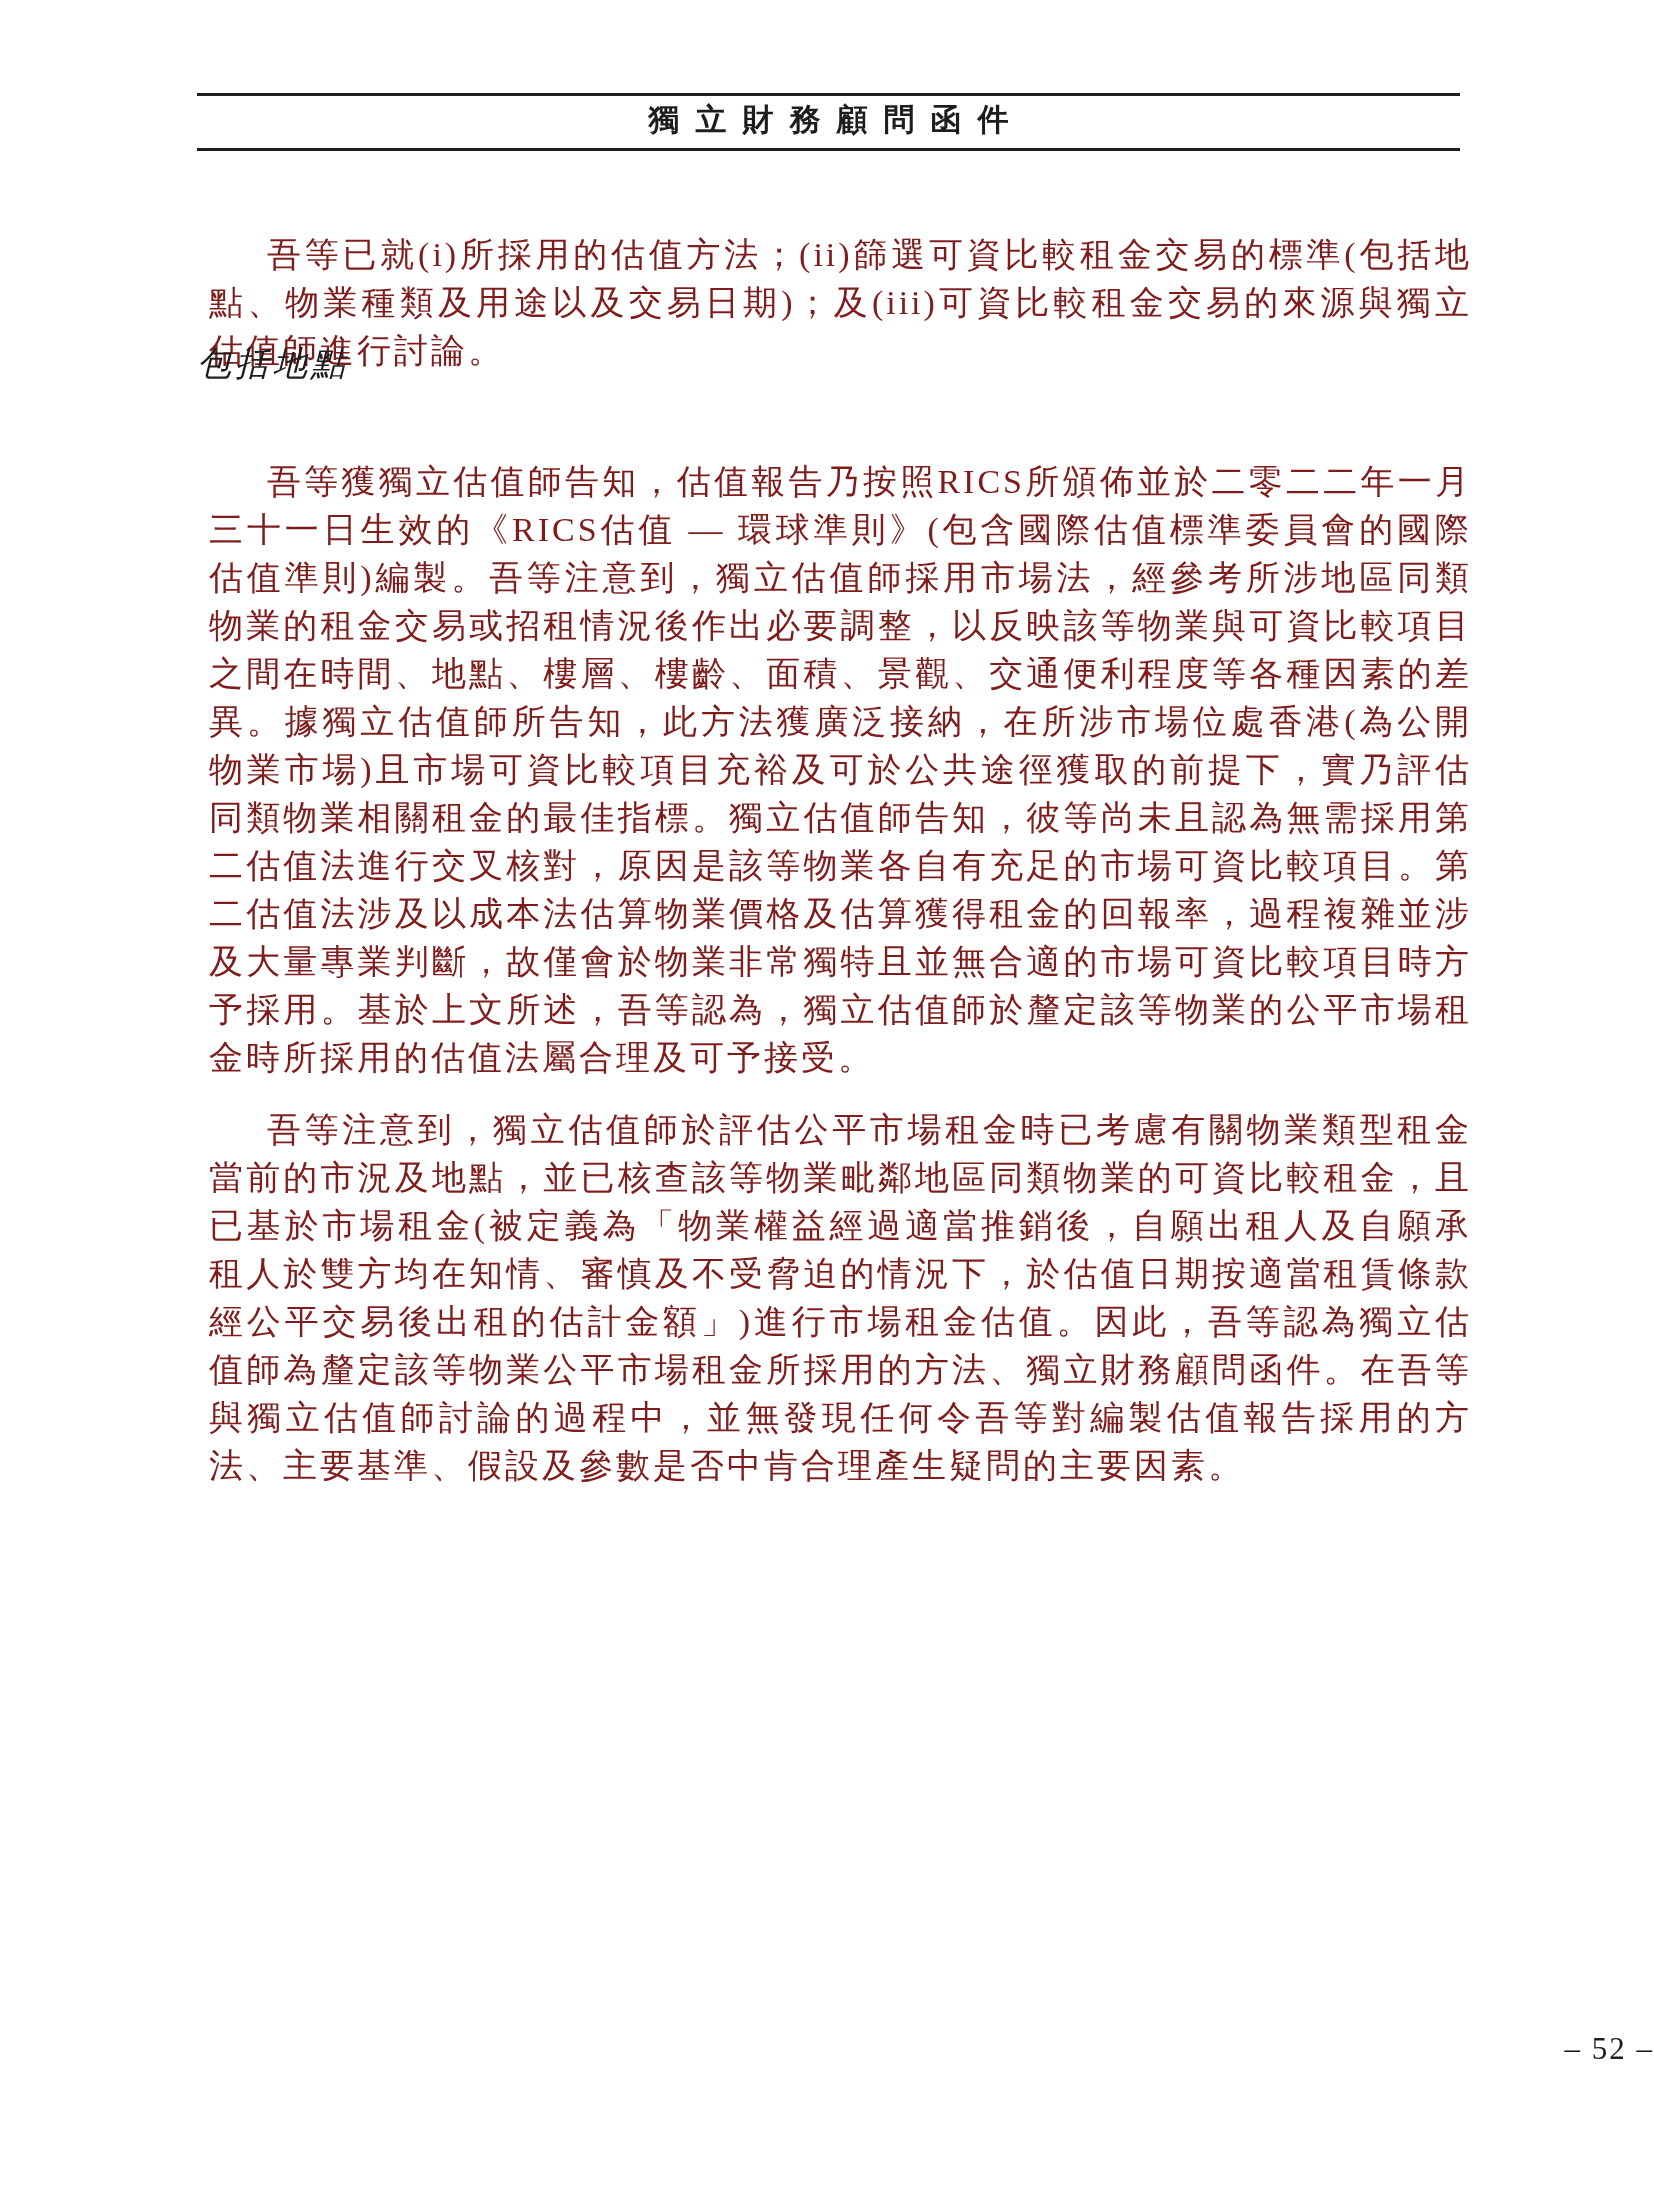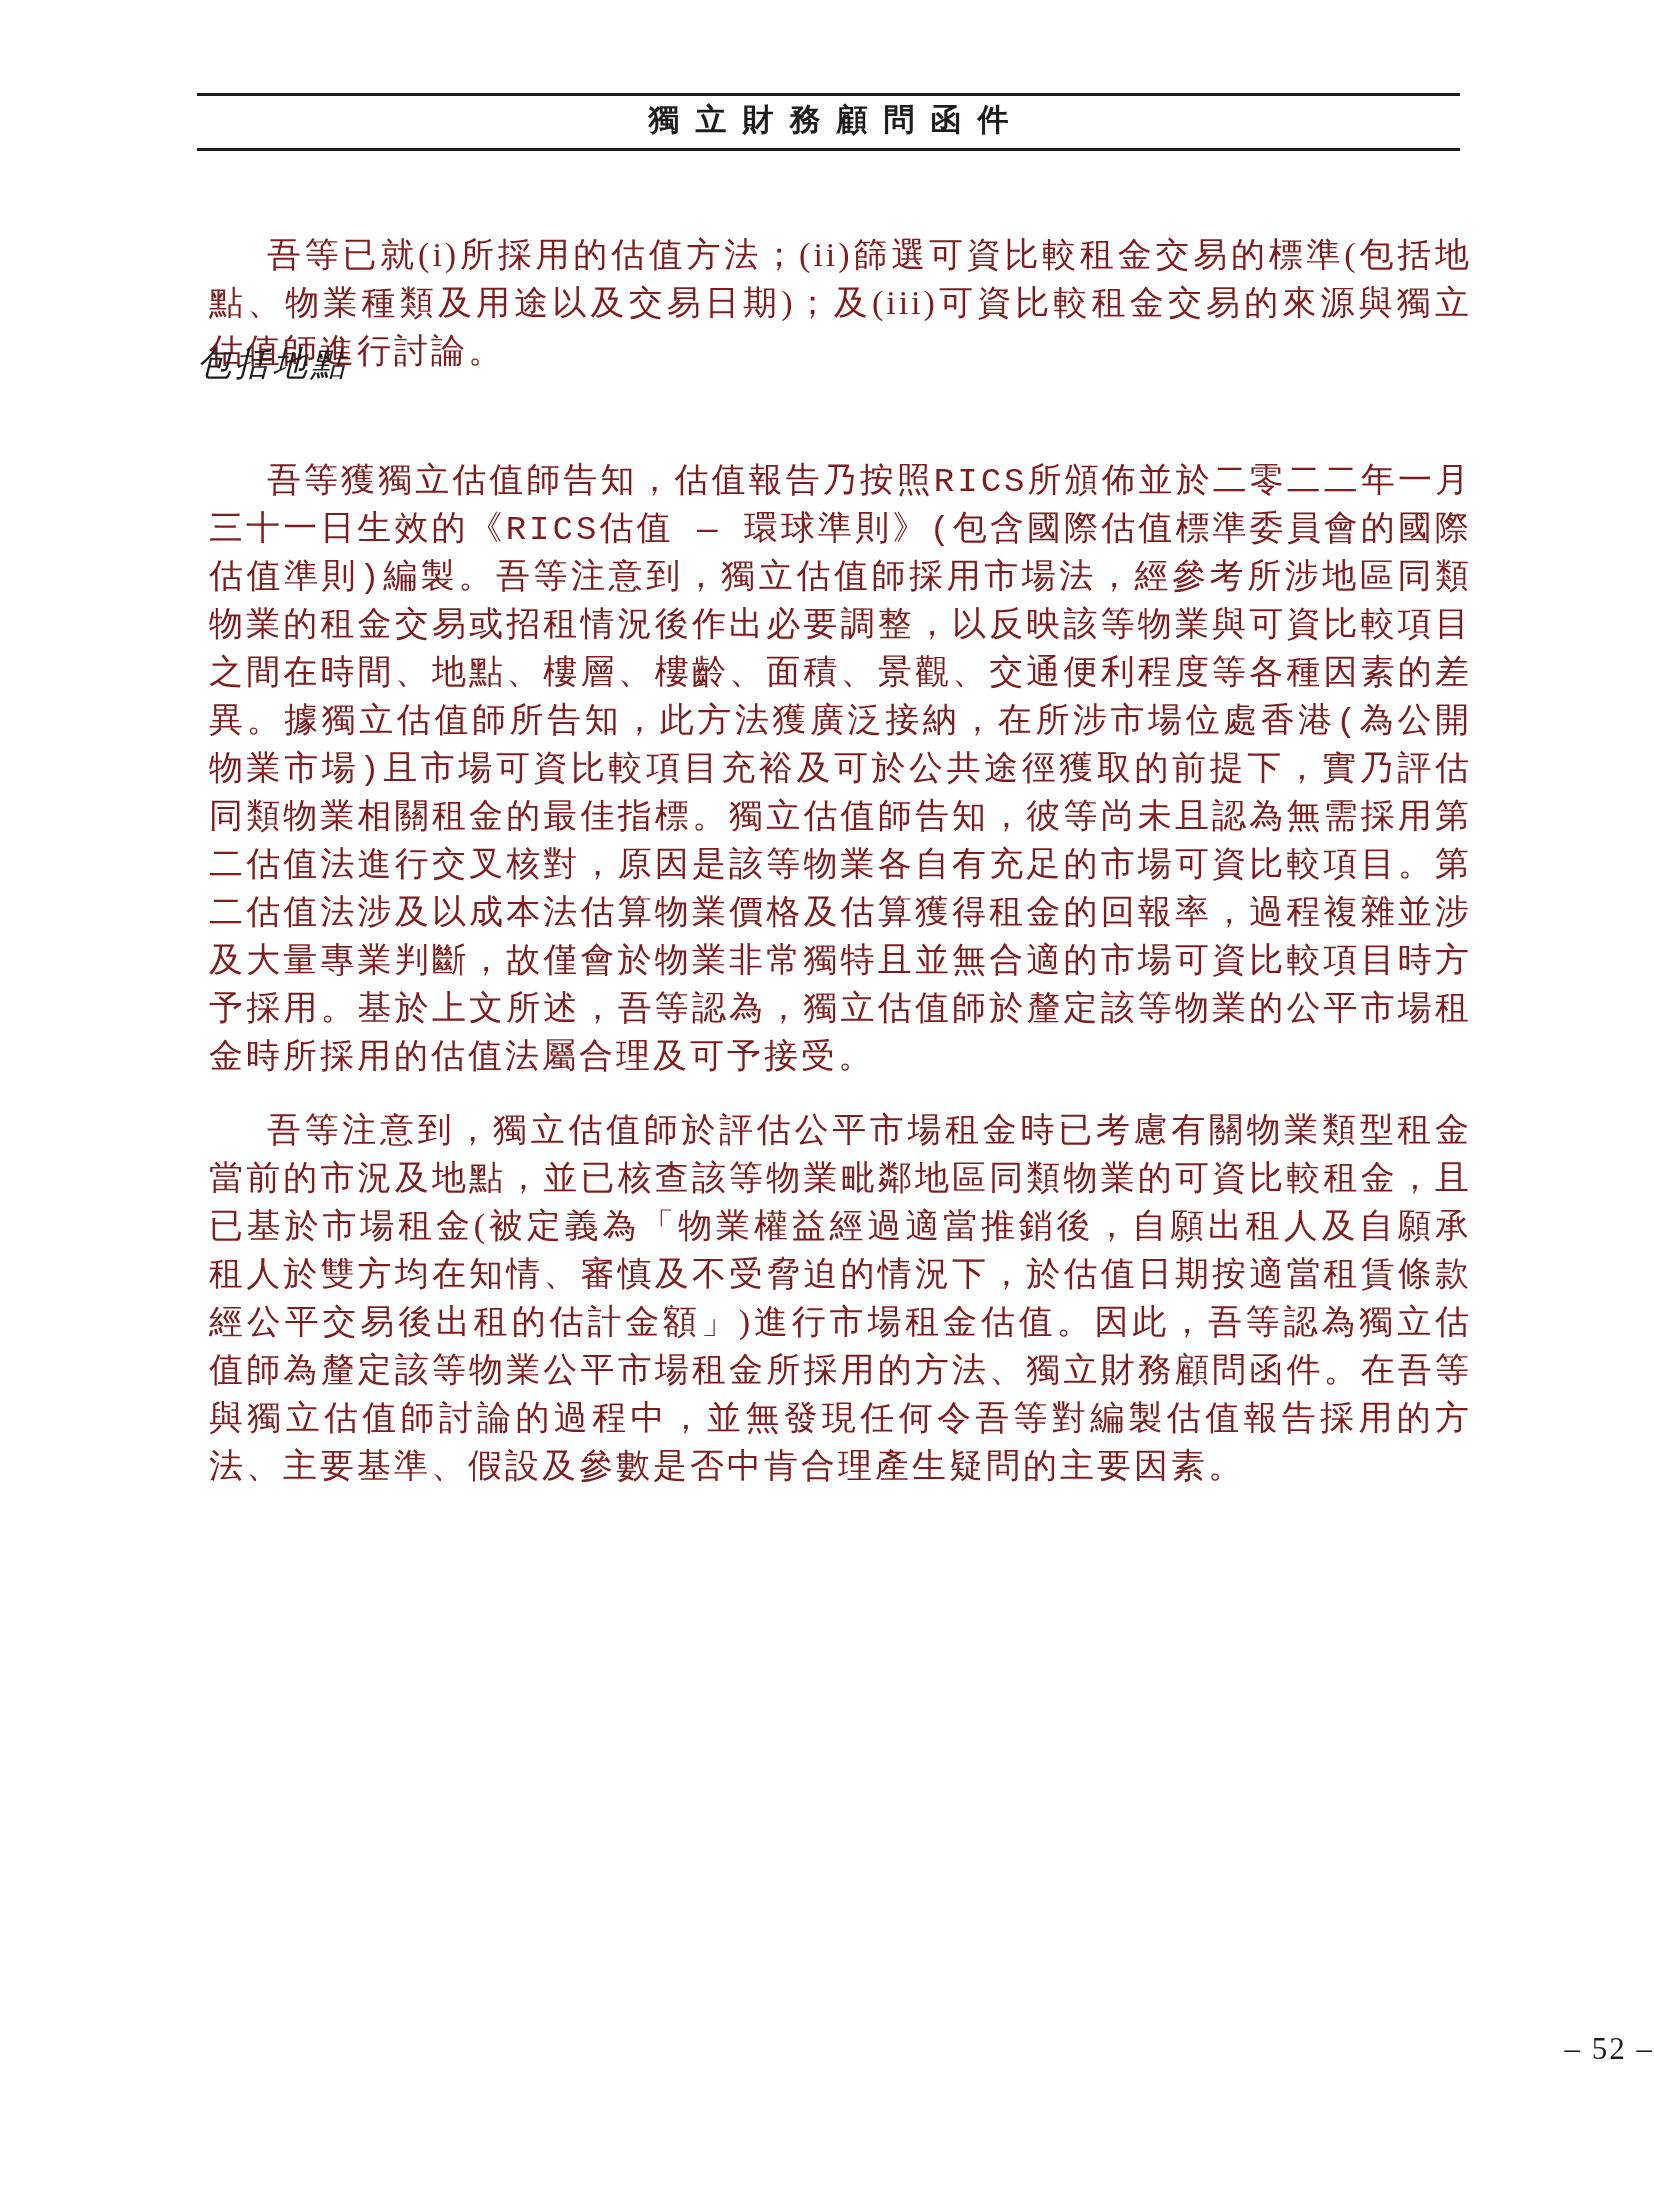--- a/index.html
+++ b/index.html
@@ -60,21 +60,21 @@
   .para-intro { top: 197px; }
   .section-heading {
     position: absolute;
     left: 0;
     top: 341px;
     font-size: 34px;
     font-style: italic;
     letter-spacing: 4px;
     color: #1f1c1d;
   }
-  .para-valuation { top: 424px; font-family: Liberation Mono, monospace; }
+  .para-valuation { top: 424px; }
   .para-market-rent { top: 1072px; }
   .footer-pageno {
     position: absolute;
     top: 2031px;
     left: 0;
     width: 100%;
     text-align: right;
     font-size: 31px;
     letter-spacing: 2px;
     color: #1f1c1d;

